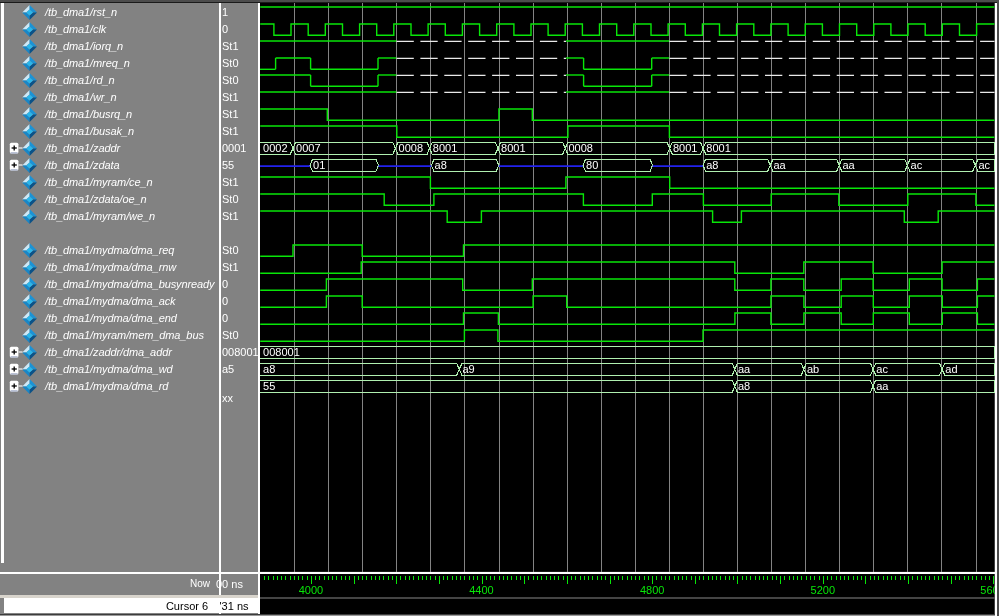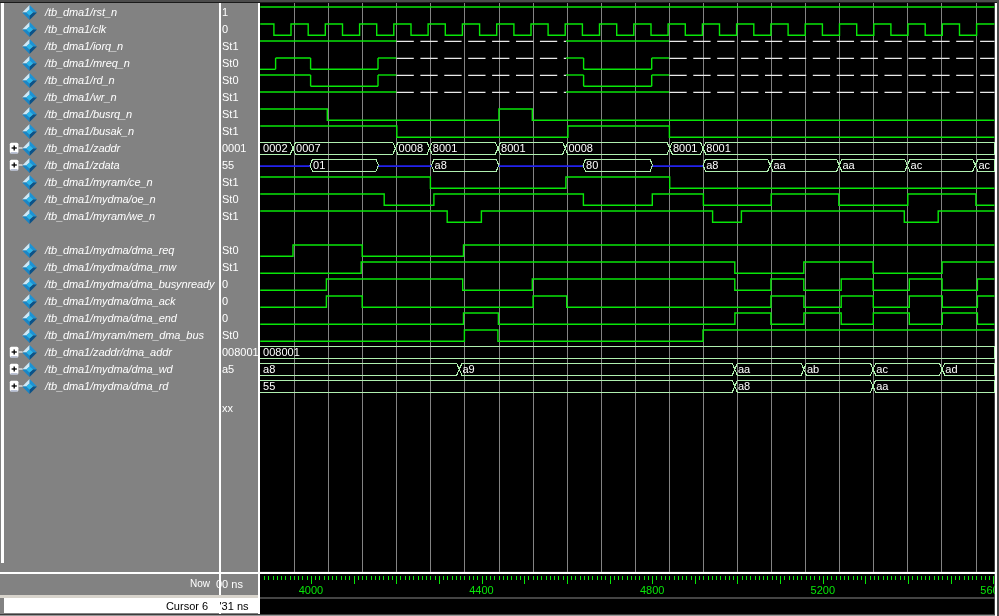--- a/index.html
+++ b/index.html
@@ -485,42 +485,42 @@
 <div class="nm" style="top:108px">/tb_dma1/busrq_n</div>
 <div class="vl" style="top:108px">St1</div>
 <div class="nm" style="top:125px">/tb_dma1/busak_n</div>
 <div class="vl" style="top:125px">St1</div>
 <div class="nm" style="top:142px">/tb_dma1/zaddr</div>
 <div class="vl" style="top:142px">0001</div>
 <div class="nm" style="top:159px">/tb_dma1/zdata</div>
 <div class="vl" style="top:159px">55</div>
 <div class="nm" style="top:176px">/tb_dma1/myram/ce_n</div>
 <div class="vl" style="top:176px">St1</div>
-<div class="nm" style="top:193px">/tb_dma1/mydma/oe_n</div>
+<div class="nm" style="top:193px">/tb_dma1/zdata/oe_n</div>
 <div class="vl" style="top:193px">St0</div>
 <div class="nm" style="top:210px">/tb_dma1/myram/we_n</div>
 <div class="vl" style="top:210px">St1</div>
 <div class="nm" style="top:244px">/tb_dma1/mydma/dma_req</div>
 <div class="vl" style="top:244px">St0</div>
 <div class="nm" style="top:261px">/tb_dma1/mydma/dma_rnw</div>
 <div class="vl" style="top:261px">St1</div>
 <div class="nm" style="top:278px">/tb_dma1/mydma/dma_busynready</div>
 <div class="vl" style="top:278px">0</div>
 <div class="nm" style="top:295px">/tb_dma1/mydma/dma_ack</div>
 <div class="vl" style="top:295px">0</div>
 <div class="nm" style="top:312px">/tb_dma1/mydma/dma_end</div>
 <div class="vl" style="top:312px">0</div>
 <div class="nm" style="top:329px">/tb_dma1/myram/mem_dma_bus</div>
 <div class="vl" style="top:329px">St0</div>
 <div class="nm" style="top:346px">/tb_dma1/zaddr/dma_addr</div>
 <div class="vl" style="top:346px">008001</div>
 <div class="nm" style="top:363px">/tb_dma1/mydma/dma_wd</div>
 <div class="vl" style="top:363px">a5</div>
 <div class="nm" style="top:380px">/tb_dma1/mydma/dma_rd</div>
-<div class="vl" style="top:402px">xx</div>
+<div class="vl" style="top:392px">xx</div>
 
 <div class="abs" style="left:0;top:0;width:999px;height:1.6px;background:#4c4c4c"></div>
 <div class="abs" style="left:0;top:1.6px;width:999px;height:1px;background:#1a1a1a"></div>
 <div class="abs" style="left:1.2px;top:2.5px;width:2.8px;height:560px;background:#fff"></div>
 <div class="abs" style="left:219px;top:2.5px;width:1.6px;height:611px;background:#fff"></div>
 <div class="abs" style="left:257.8px;top:2.5px;width:2.0px;height:613px;background:#fff"></div>
 
 <div class="abs" style="left:0;top:571.8px;width:997px;height:2.2px;background:#fff"></div>
 <div class="abs" style="left:0;top:595.3px;width:258px;height:2.4px;background:#d8d4cc"></div>
 <div class="abs" style="left:3.5px;top:597.7px;width:254.5px;height:15.8px;background:#fff"></div>

